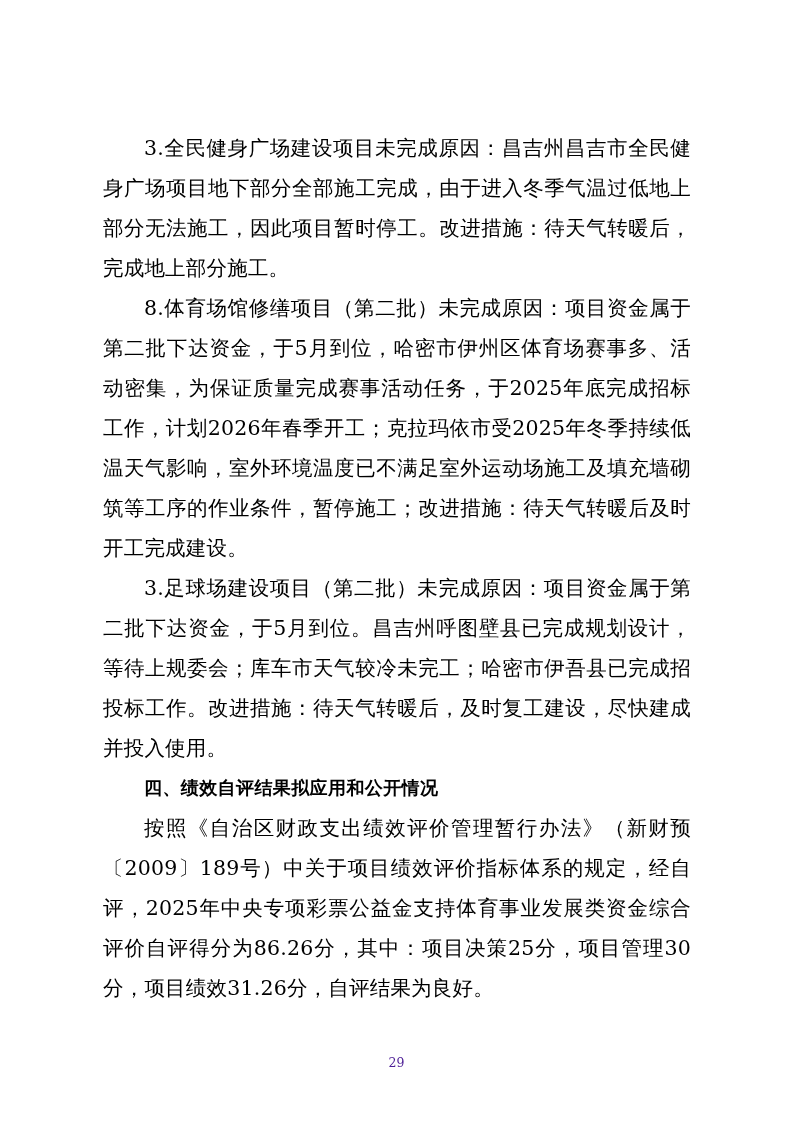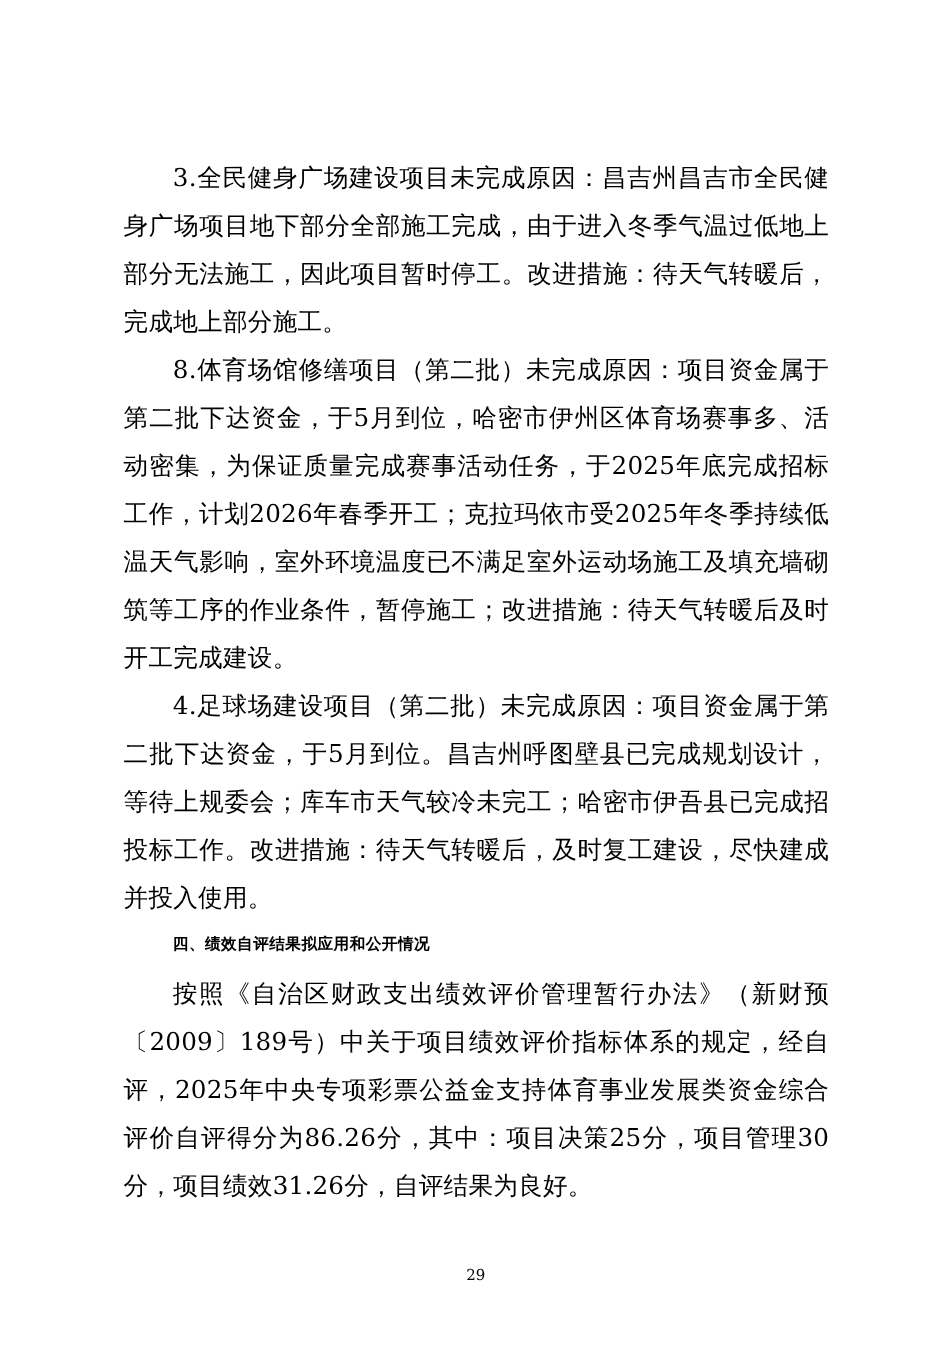--- a/index.html
+++ b/index.html
@@ -34,44 +34,44 @@
     line-height: 40px;
     text-align: justify;
     text-justify: inter-ideograph;
     margin: 0 0 0 0;
     text-indent: 41px;
     letter-spacing: 0.2px;
     font-family: "DejaVu Serif", "Liberation Serif", serif;
     word-break: break-all;
   }
   .heading {
-    font-size: 13px;
+    font-size: 18px;
     line-height: 40px;
     margin: 0;
     text-indent: 41px;
     font-weight: bold;
     letter-spacing: 0.4px;
     font-family: "DejaVu Sans", "Liberation Sans", sans-serif;
   }
   .pagenum {
     position: absolute;
     left: 0;
     top: 1055px;
     width: 793px;
     text-align: center;
     font-size: 12.5px;
     font-family: "DejaVu Serif", "Liberation Serif", serif;
-    color: #000000;
+    color: #4c1d95;
   }
 </style>
 </head>
 <body>
 
 <div class="page">
   <div class="content">
     <p class="para">3.全民健身广场建设项目未完成原因：昌吉州昌吉市全民健身广场项目地下部分全部施工完成，由于进入冬季气温过低地上部分无法施工，因此项目暂时停工。改进措施：待天气转暖后，完成地上部分施工。</p>
     <p class="para">8.体育场馆修缮项目（第二批）未完成原因：项目资金属于第二批下达资金，于5月到位，哈密市伊州区体育场赛事多、活动密集，为保证质量完成赛事活动任务，于2025年底完成招标工作，计划2026年春季开工；克拉玛依市受2025年冬季持续低温天气影响，室外环境温度已不满足室外运动场施工及填充墙砌筑等工序的作业条件，暂停施工；改进措施：待天气转暖后及时开工完成建设。</p>
-    <p class="para">4.足球场建设项目（第二批）未完成原因：项目资金属于第二批下达资金，于5月到位。昌吉州呼图壁县已完成规划设计，等待上规委会；库车市天气较冷未完工；哈密市伊吾县已完成招投标工作。改进措施：待天气转暖后，及时复工建设，尽快建成并投入使用。</p>
+    <p class="para">3.足球场建设项目（第二批）未完成原因：项目资金属于第二批下达资金，于5月到位。昌吉州呼图壁县已完成规划设计，等待上规委会；库车市天气较冷未完工；哈密市伊吾县已完成招投标工作。改进措施：待天气转暖后，及时复工建设，尽快建成并投入使用。</p>
     <p class="heading">四、绩效自评结果拟应用和公开情况</p>
     <p class="para">按照《自治区财政支出绩效评价管理暂行办法》（新财预〔2009〕189号）中关于项目绩效评价指标体系的规定，经自评，2025年中央专项彩票公益金支持体育事业发展类资金综合评价自评得分为86.26分，其中：项目决策25分，项目管理30分，项目绩效31.26分，自评结果为良好。</p>
   </div>
   <div class="pagenum">29</div>
 </div>
 
 </body></html>

